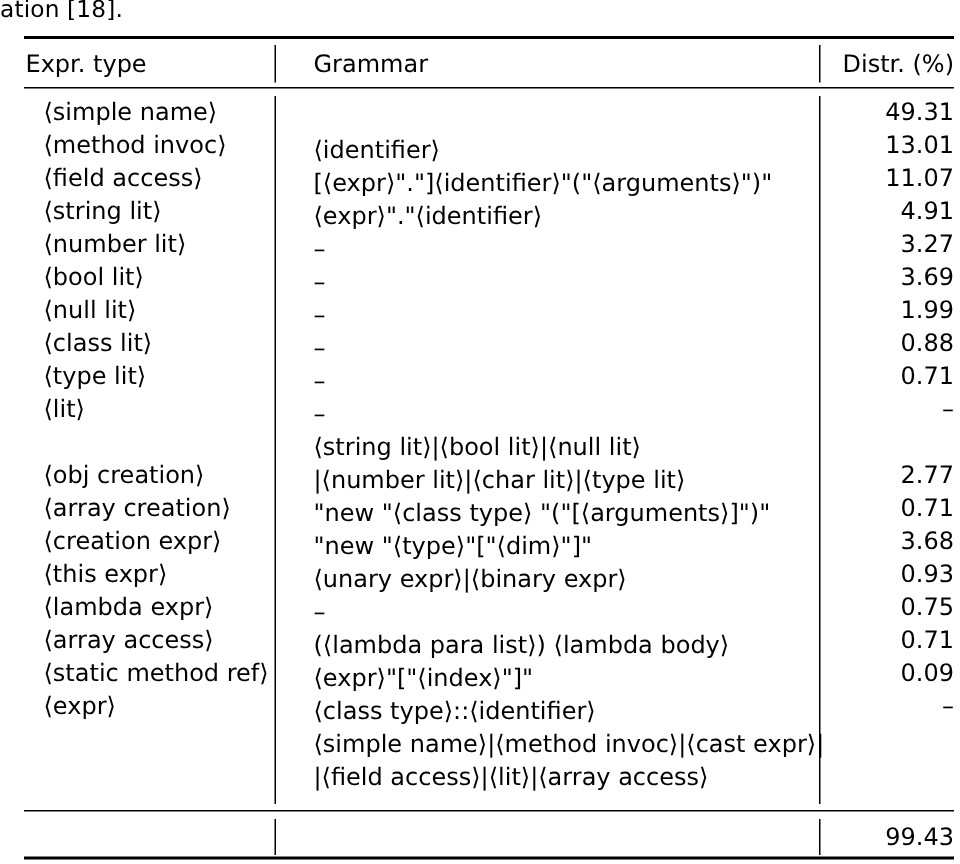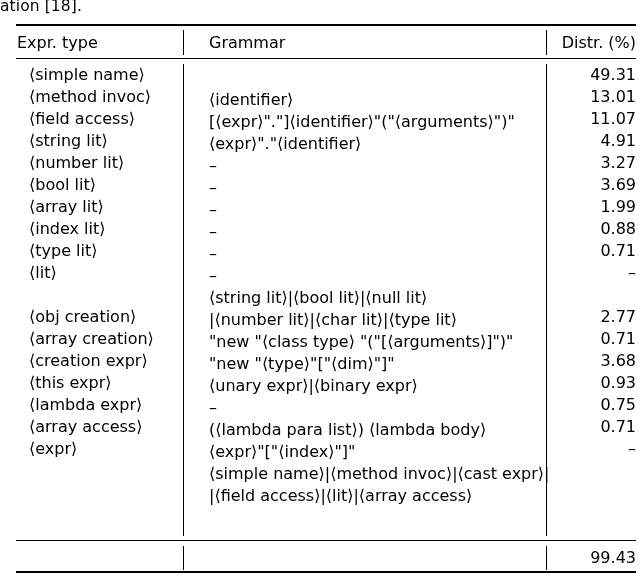--- a/index.html
+++ b/index.html
@@ -170,26 +170,26 @@
         <span class="c-type">⟨number lit⟩</span>
         <span class="c-gram">–</span>
         <span class="c-dist">3.27</span>
       </div>
       <div class="row">
         <span class="c-type">⟨bool lit⟩</span>
         <span class="c-gram">–</span>
         <span class="c-dist">3.69</span>
       </div>
       <div class="row">
-        <span class="c-type">⟨array lit⟩</span>
+        <span class="c-type">⟨null lit⟩</span>
         <span class="c-gram">–</span>
         <span class="c-dist">1.99</span>
       </div>
       <div class="row">
-        <span class="c-type">⟨index lit⟩</span>
+        <span class="c-type">⟨class lit⟩</span>
         <span class="c-gram">–</span>
         <span class="c-dist">0.88</span>
       </div>
       <div class="row">
         <span class="c-type">⟨type lit⟩</span>
         <span class="c-gram">–</span>
         <span class="c-dist">0.71</span>
       </div>
       <div class="row tall">
         <span class="c-type">⟨lit⟩</span>
@@ -222,20 +222,25 @@
       <div class="row">
         <span class="c-type">⟨lambda expr⟩</span>
         <span class="c-gram">(⟨lambda para list⟩) ⟨lambda body⟩</span>
         <span class="c-dist">0.75</span>
       </div>
       <div class="row">
         <span class="c-type">⟨array access⟩</span>
         <span class="c-gram">⟨expr⟩"["⟨index⟩"]"</span>
         <span class="c-dist">0.71</span>
       </div>
+      <div class="row">
+        <span class="c-type">⟨static method ref⟩</span>
+        <span class="c-gram">⟨class type⟩::⟨identifier⟩</span>
+        <span class="c-dist">0.09</span>
+      </div>
       <div class="row tall">
         <span class="c-type">⟨expr⟩</span>
         <span class="c-gram">
           <span class="l1" style="display: block;">⟨simple name⟩|⟨method invoc⟩|⟨cast expr⟩|</span>
           <span class="l2">|⟨field access⟩|⟨lit⟩|⟨array access⟩</span>
         </span>
         <span class="c-dist">–</span>
       </div>
     </div>
 

